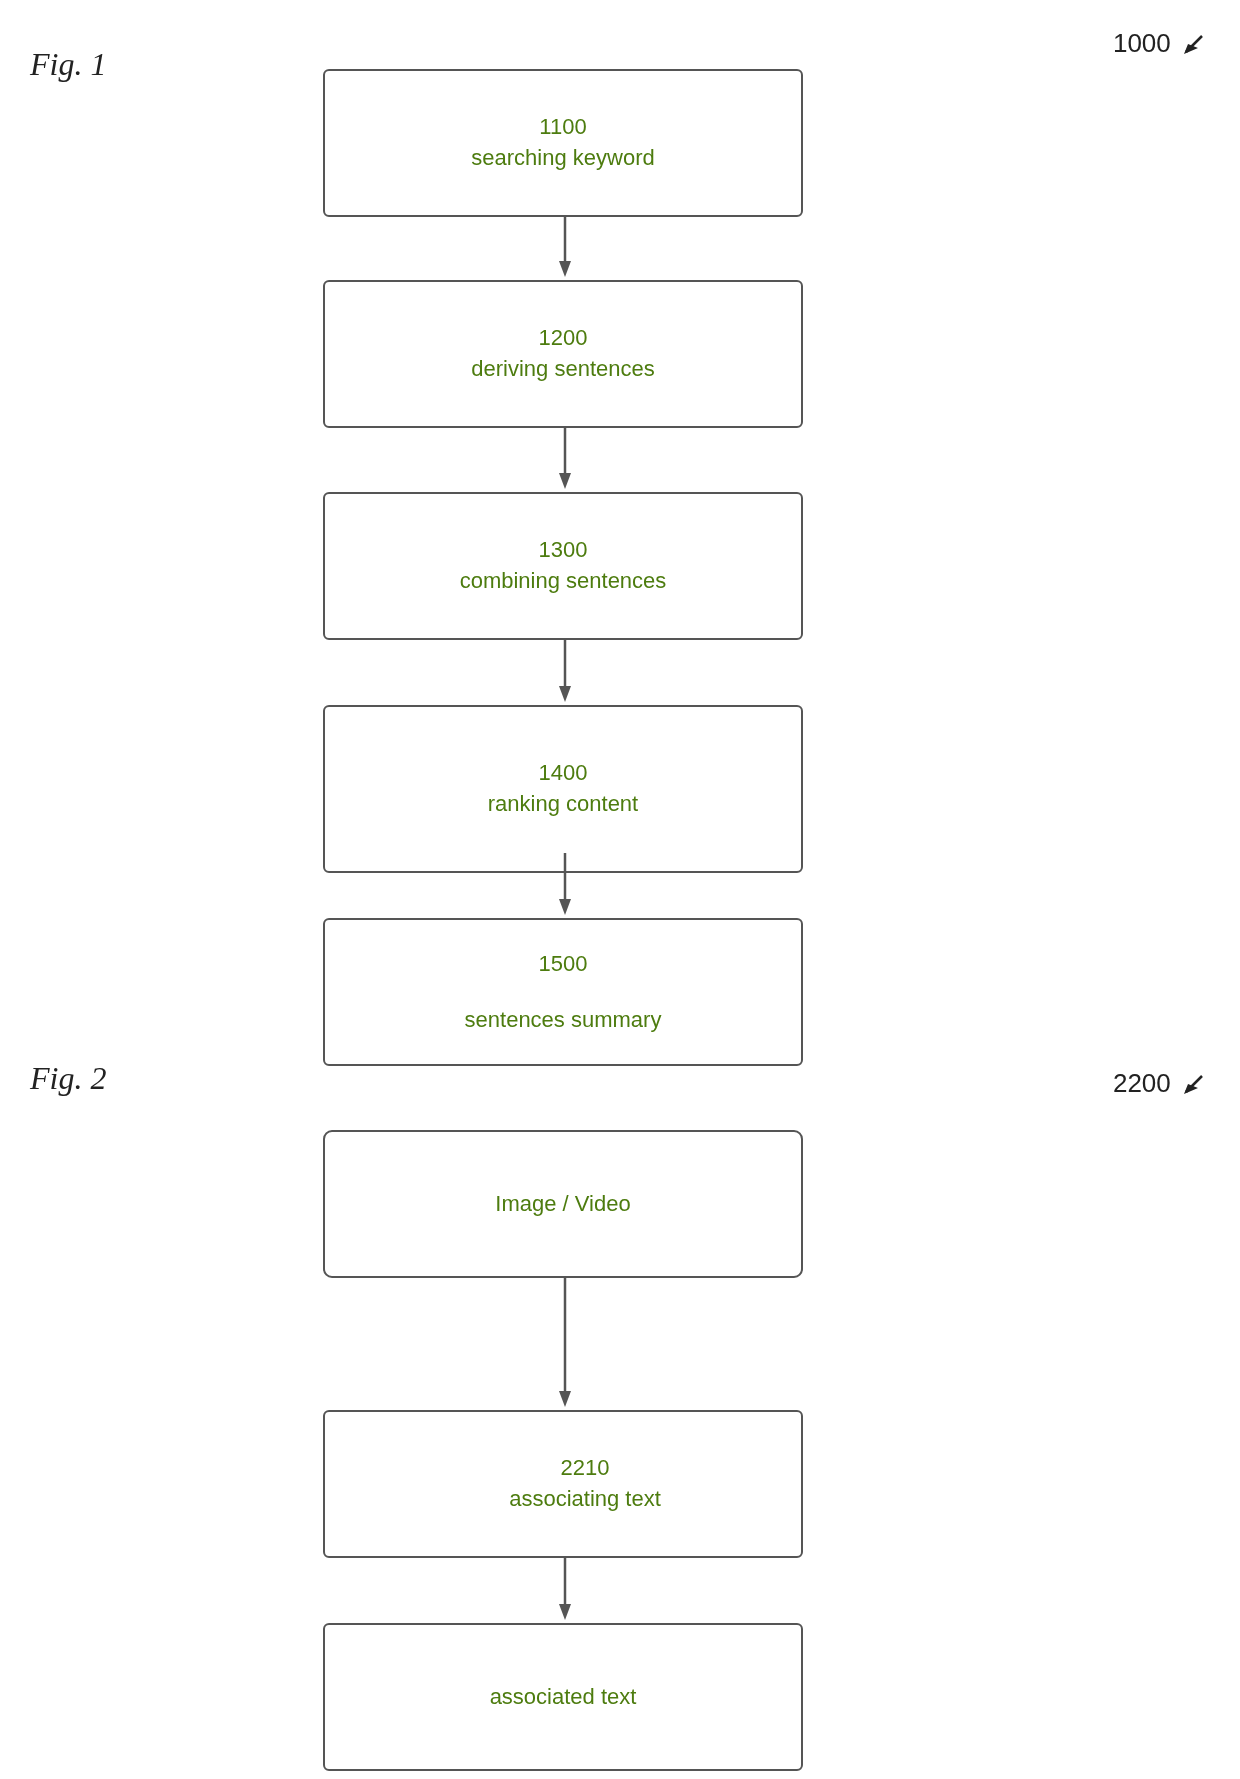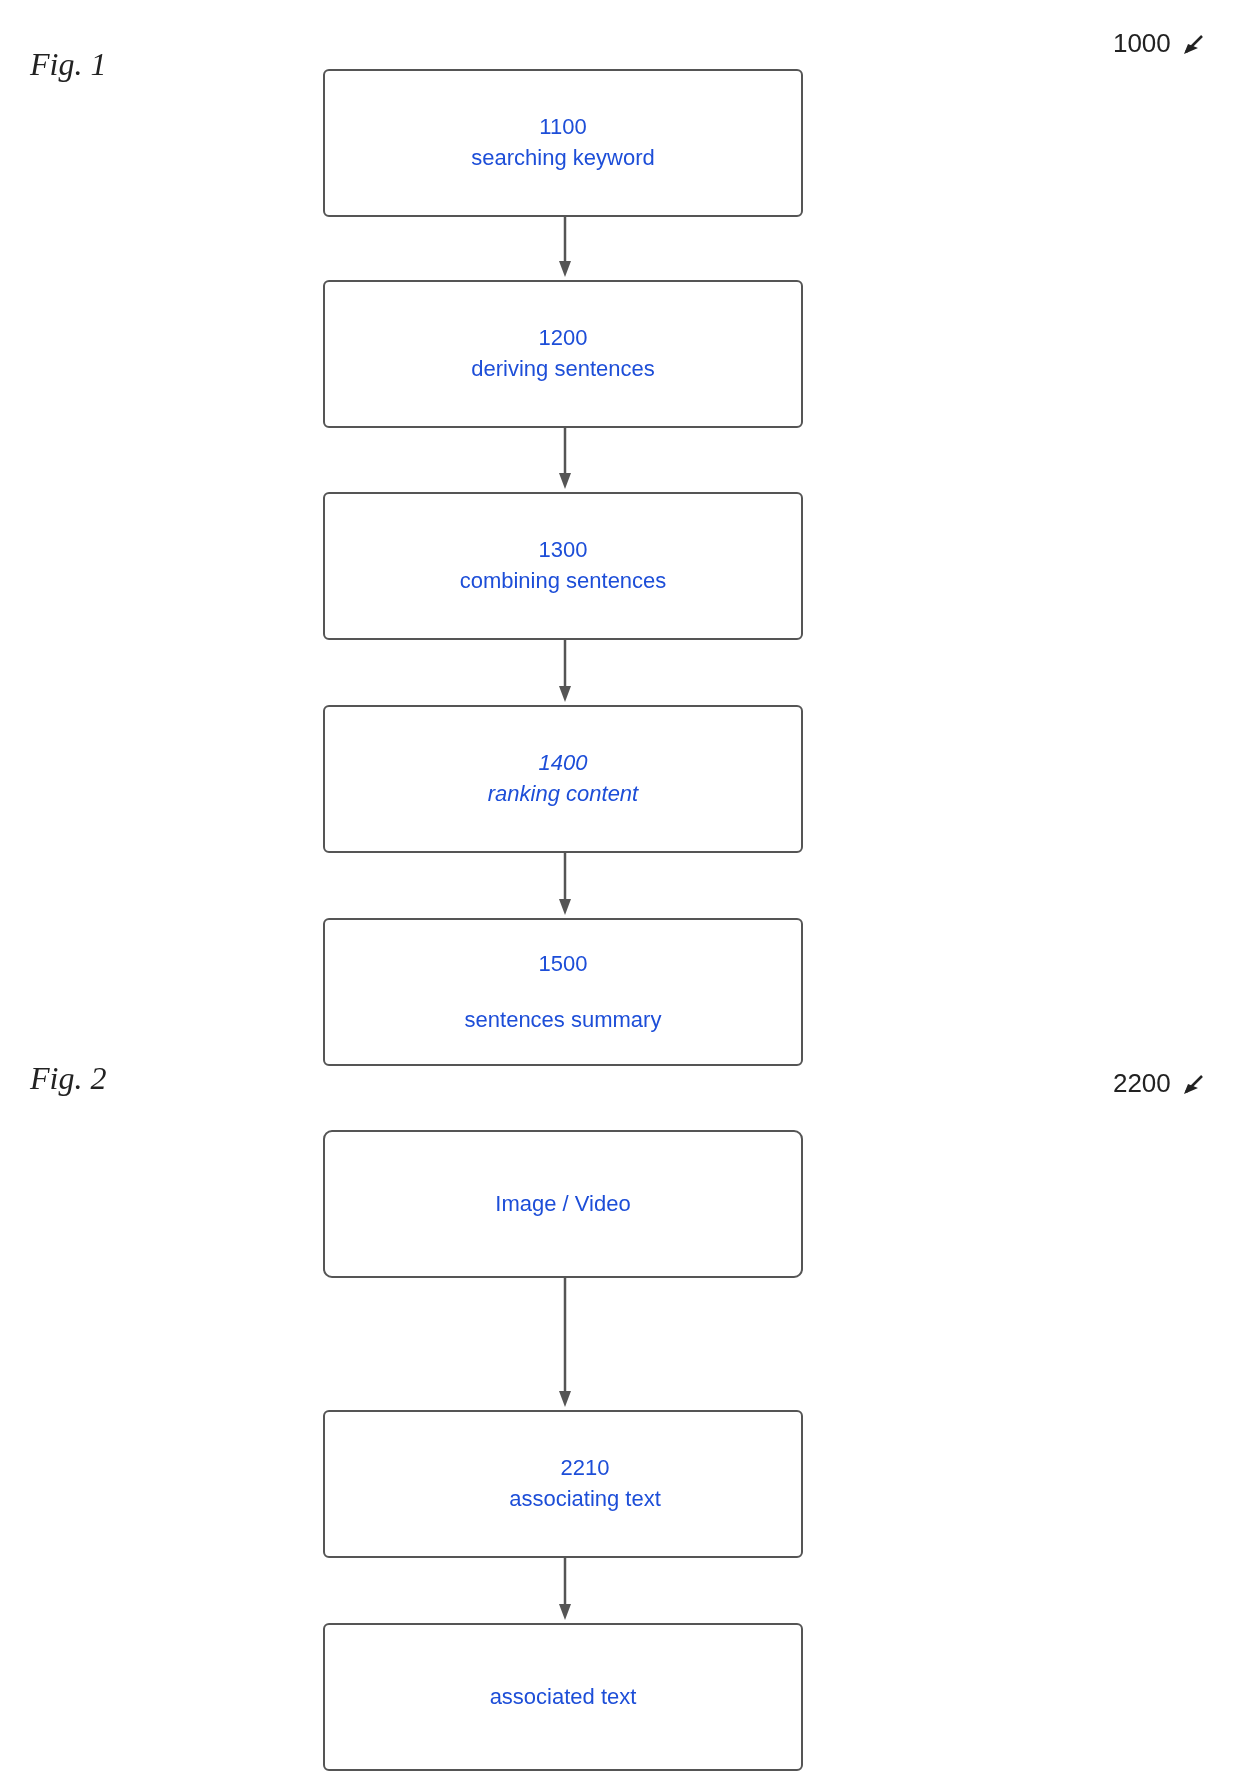--- a/index.html
+++ b/index.html
@@ -42,21 +42,21 @@
       position: absolute;
       border: 2px solid #555;
       border-radius: 6px;
       background: #fff;
       display: flex;
       flex-direction: column;
       align-items: center;
       justify-content: center;
       text-align: center;
       font-size: 22px;
-      color: #1d4ed8;
+      color: #4d7c0f;
       line-height: 1.4;
     }
 
     .flow-box .box-number {
       font-size: 22px;
       font-weight: normal;
     }
 
     .flow-box .box-label {
       font-size: 22px;
@@ -107,21 +107,21 @@
   <div class="flow-box" style="top:492px; left:323px; width:480px; height:148px;">
     <span class="box-number">1300</span>
     <span class="box-label">combining sentences</span>
   </div>
 
   <svg class="arrow-svg" style="top:640px; left:555px; width:20px; height:65px;">
     <line x1="10" y1="0" x2="10" y2="50" stroke="#555" stroke-width="2.5"></line>
     <polygon points="10,62 4,46 16,46" fill="#555"></polygon>
   </svg>
 
-  <div class="flow-box" style="top:705px; left:323px; width:480px; height:148px;font-style:italic;">
+  <div class="flow-box" style="top:705px; left:323px; width:480px; height:168px;">
     <span class="box-number">1400</span>
     <span class="box-label">ranking content</span>
   </div>
 
   <svg class="arrow-svg" style="top:853px; left:555px; width:20px; height:65px;">
     <line x1="10" y1="0" x2="10" y2="50" stroke="#555" stroke-width="2.5"></line>
     <polygon points="10,62 4,46 16,46" fill="#555"></polygon>
   </svg>
 
   <div class="flow-box" style="top:918px; left:323px; width:480px; height:148px;gap:25px;">

